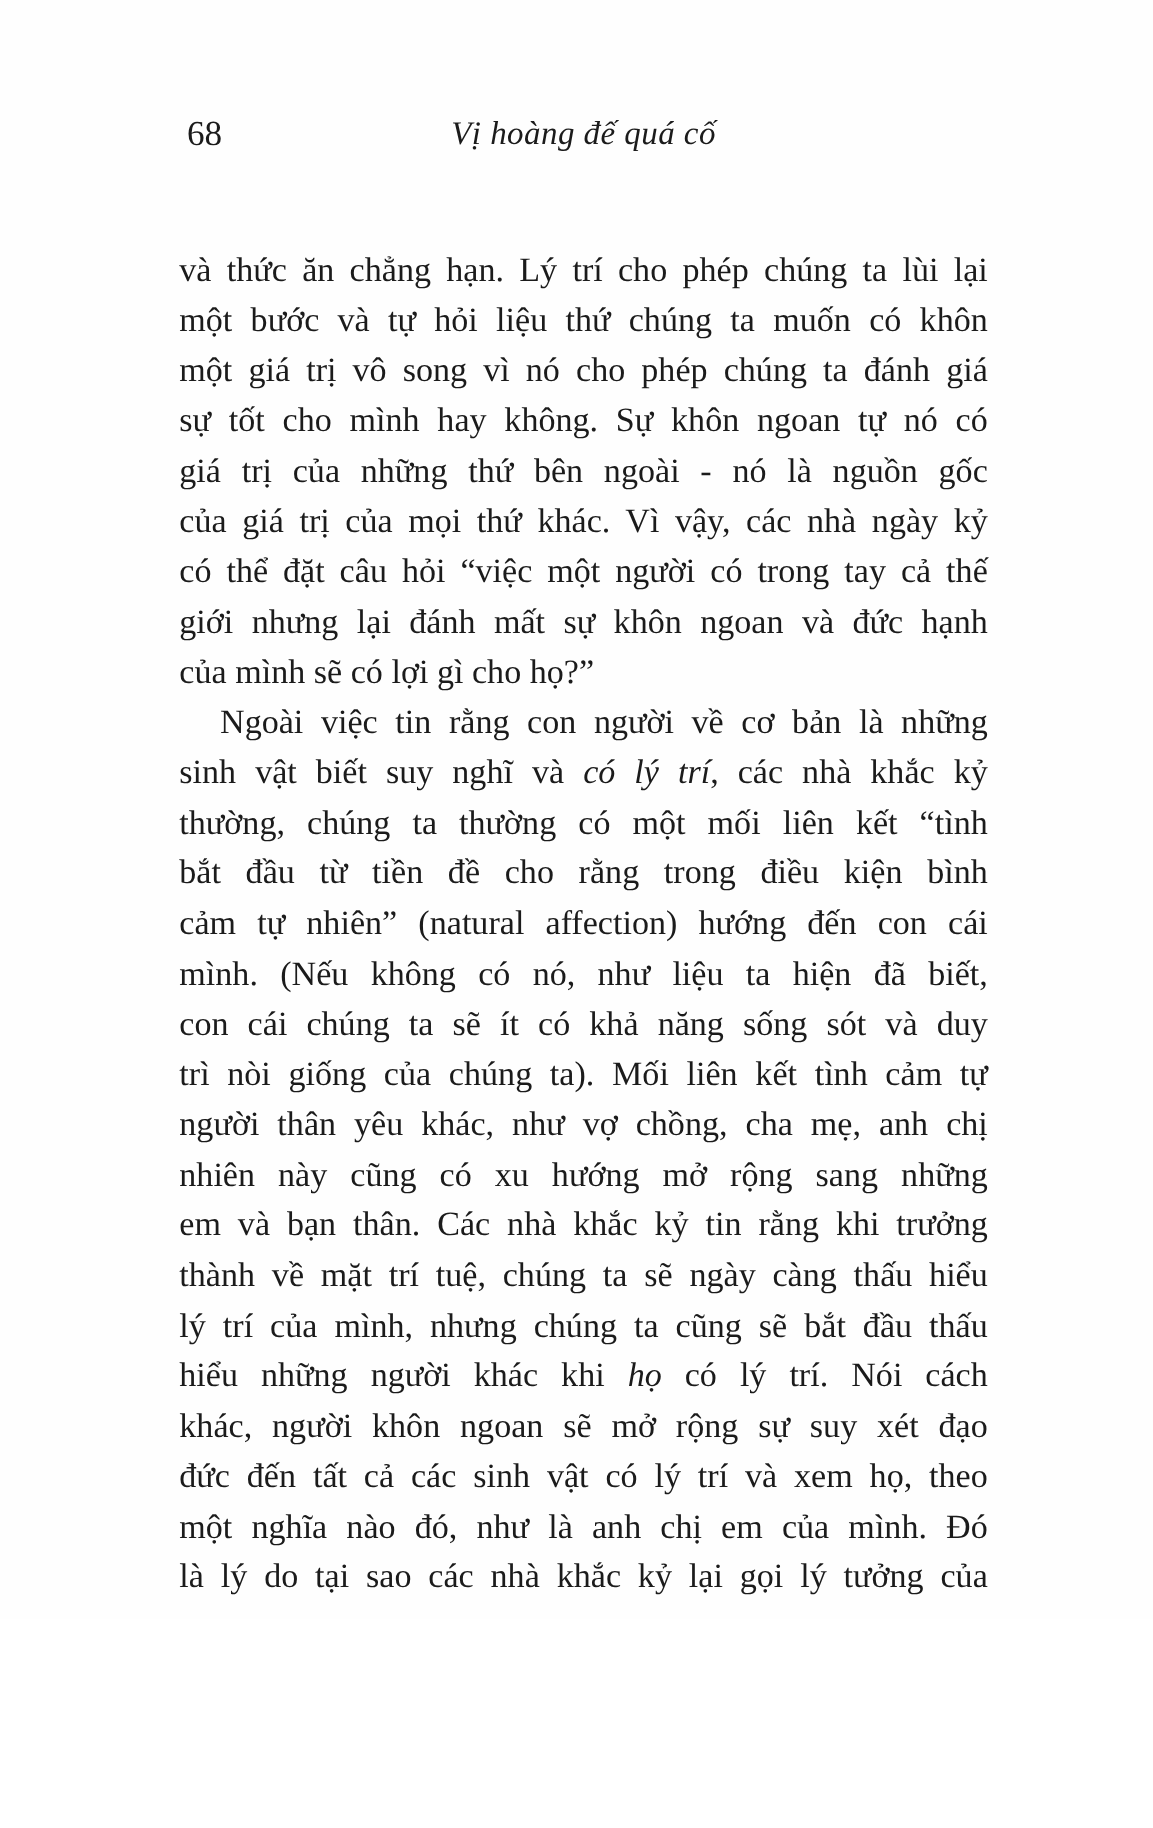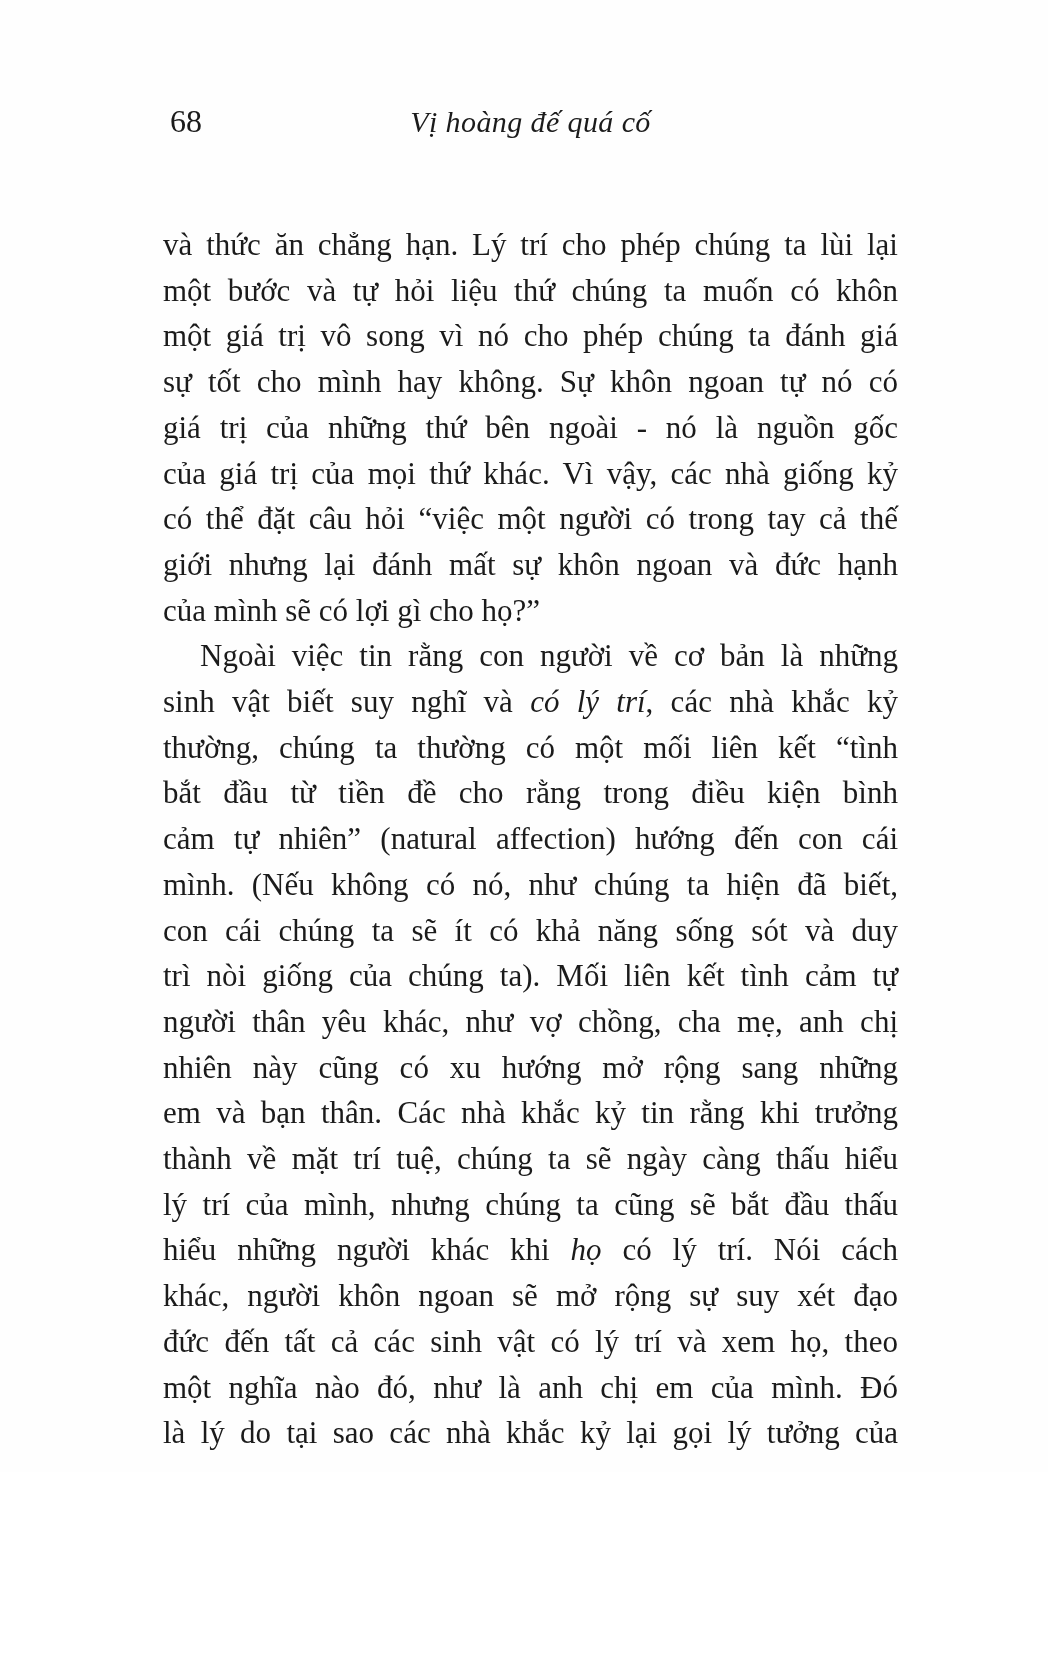--- a/index.html
+++ b/index.html
@@ -63,30 +63,30 @@
   <div class="header">
     <span class="page-number">68</span>
     <span class="running-title">Vị hoàng đế quá cố</span>
   </div>
   <div class="body-text">
       <div class="line"><span>và thức ăn chẳng hạn. Lý trí cho phép chúng ta lùi lại</span></div>
       <div class="line"><span>một bước và tự hỏi liệu thứ chúng ta muốn có khôn</span></div>
       <div class="line"><span>một giá trị vô song vì nó cho phép chúng ta đánh giá</span></div>
       <div class="line"><span>sự tốt cho mình hay không. Sự khôn ngoan tự nó có</span></div>
       <div class="line"><span>giá trị của những thứ bên ngoài - nó là nguồn gốc</span></div>
-      <div class="line"><span>của giá trị của mọi thứ khác. Vì vậy, các nhà giống kỷ</span></div>
+      <div class="line"><span>của giá trị của mọi thứ khác. Vì vậy, các nhà ngày kỷ</span></div>
       <div class="line"><span>có thể đặt câu hỏi “việc một người có trong tay cả thế</span></div>
       <div class="line"><span>giới nhưng lại đánh mất sự khôn ngoan và đức hạnh</span></div>
       <div class="line align-left"><span>của mình sẽ có lợi gì cho họ?”</span></div>
       <div class="line indent"><span>Ngoài việc tin rằng con người về cơ bản là những</span></div>
       <div class="line"><span>sinh vật biết suy nghĩ và </span><i>có lý trí</i><span>, các nhà khắc kỷ</span></div>
       <div class="line"><span>thường, chúng ta thường có một mối liên kết “tình</span></div>
       <div class="line"><span>bắt đầu từ tiền đề cho rằng trong điều kiện bình</span></div>
       <div class="line"><span>cảm tự nhiên” (natural affection) hướng đến con cái</span></div>
-      <div class="line"><span>mình. (Nếu không có nó, như chúng ta hiện đã biết,</span></div>
+      <div class="line"><span>mình. (Nếu không có nó, như liệu ta hiện đã biết,</span></div>
       <div class="line"><span>con cái chúng ta sẽ ít có khả năng sống sót và duy</span></div>
       <div class="line"><span>trì nòi giống của chúng ta). Mối liên kết tình cảm tự</span></div>
       <div class="line"><span>người thân yêu khác, như vợ chồng, cha mẹ, anh chị</span></div>
       <div class="line"><span>nhiên này cũng có xu hướng mở rộng sang những</span></div>
       <div class="line"><span>em và bạn thân. Các nhà khắc kỷ tin rằng khi trưởng</span></div>
       <div class="line"><span>thành về mặt trí tuệ, chúng ta sẽ ngày càng thấu hiểu</span></div>
       <div class="line"><span>lý trí của mình, nhưng chúng ta cũng sẽ bắt đầu thấu</span></div>
       <div class="line"><span>hiểu những người khác khi </span><i>họ</i><span> có lý trí. Nói cách</span></div>
       <div class="line"><span>khác, người khôn ngoan sẽ mở rộng sự suy xét đạo</span></div>
       <div class="line"><span>đức đến tất cả các sinh vật có lý trí và xem họ, theo</span></div>

